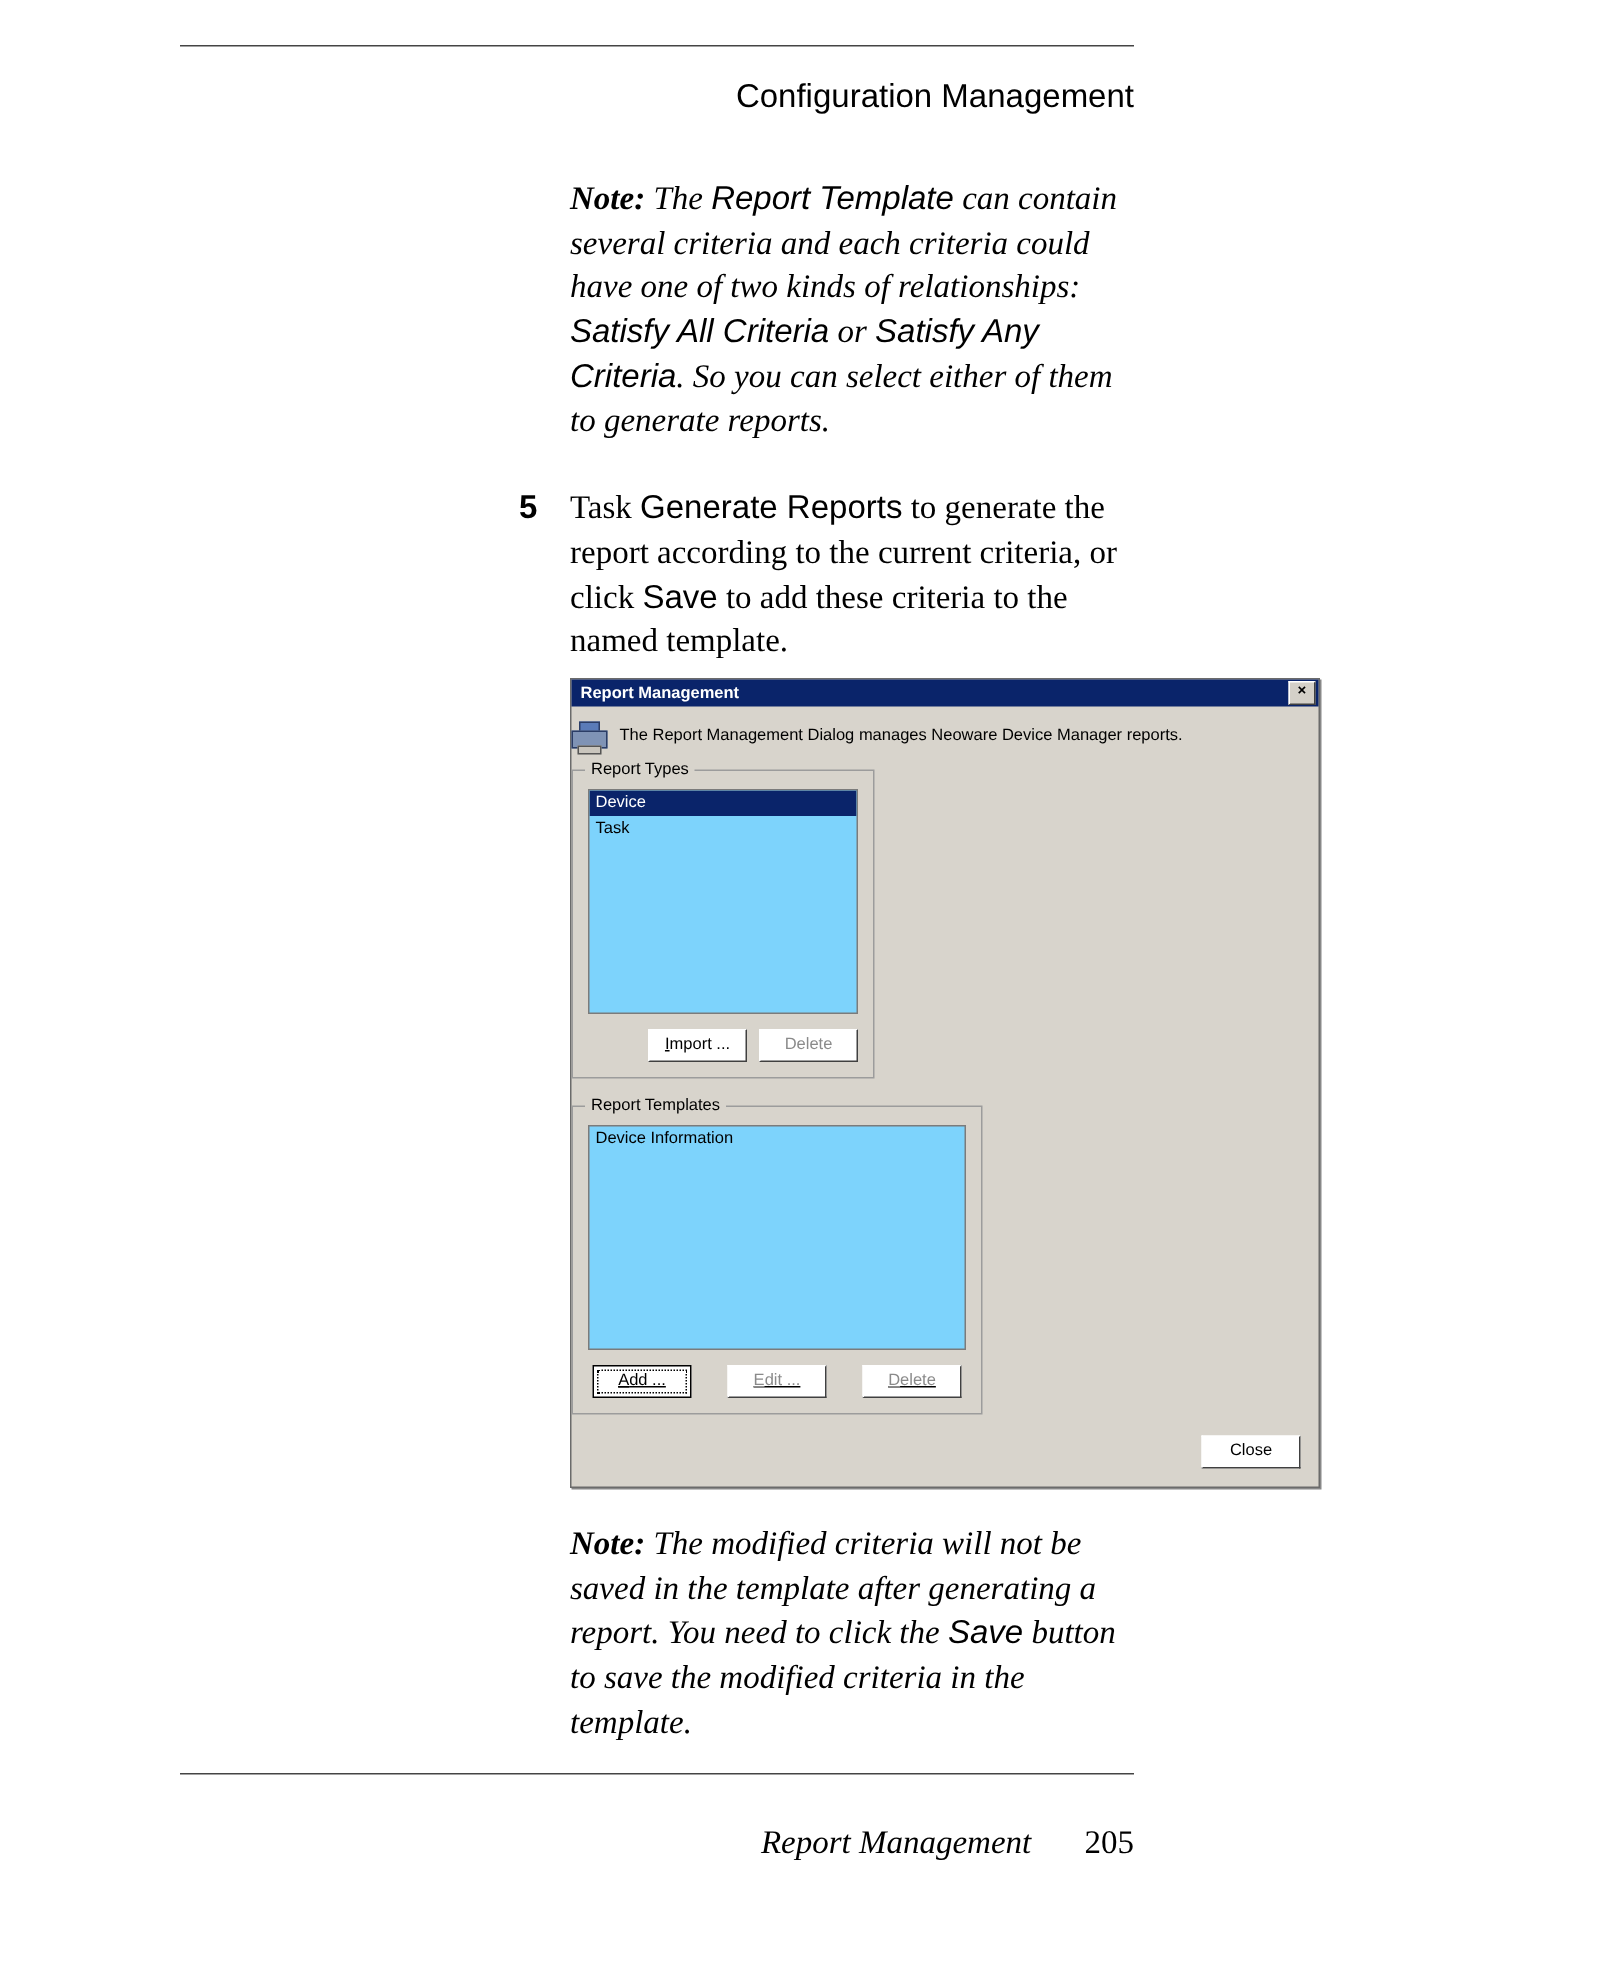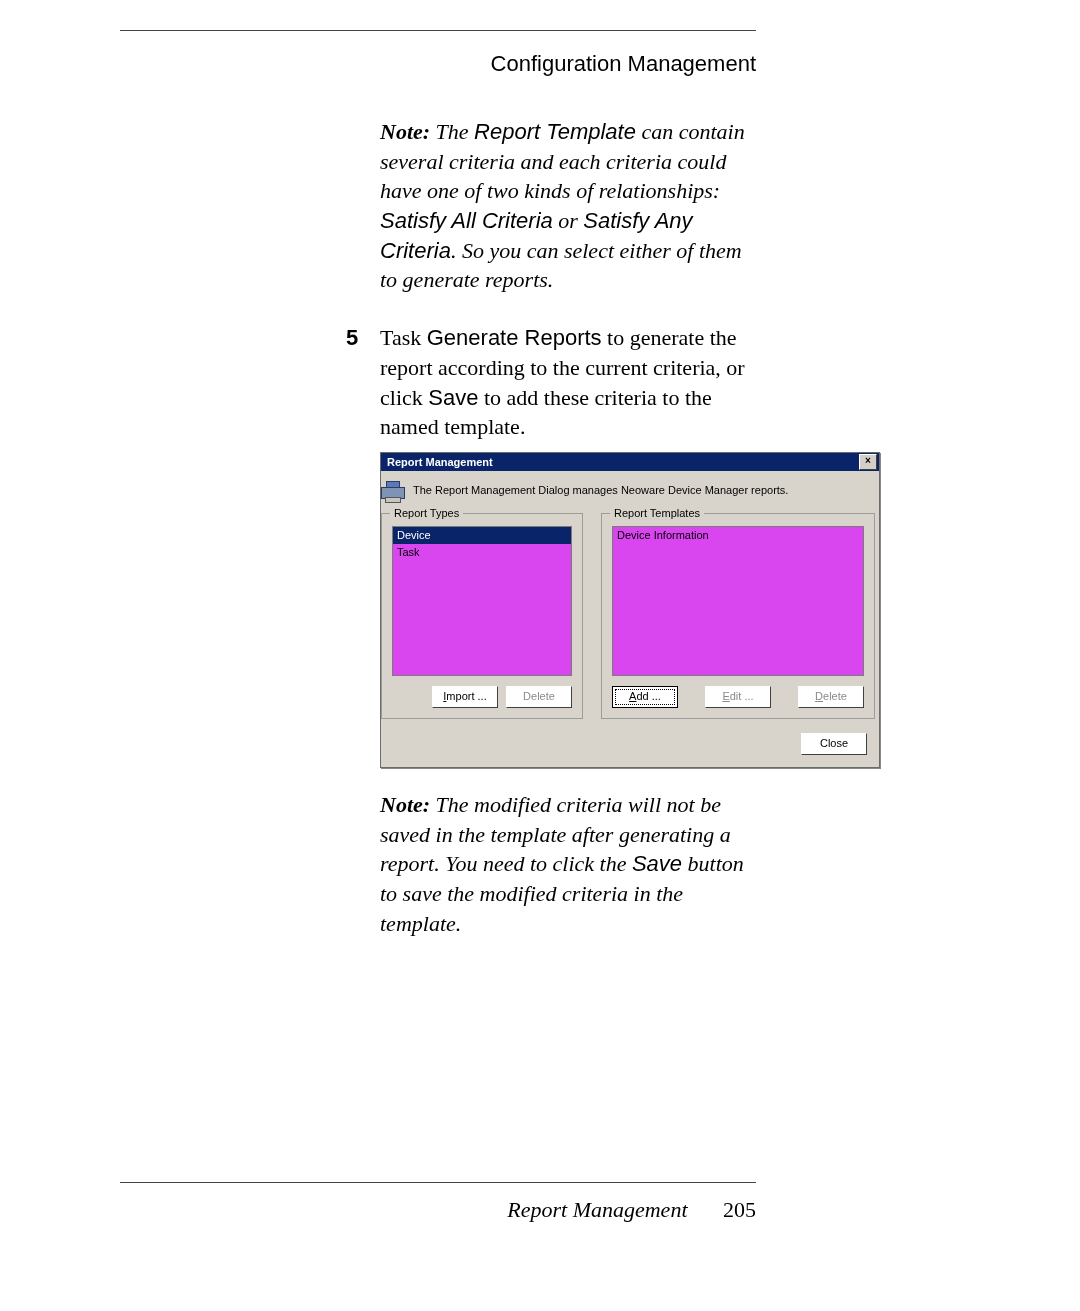--- a/index.html
+++ b/index.html
@@ -130,55 +130,56 @@
     background:#7f93b5; border:1px solid #2b3d66;
   }
   .printer-icon .p-tray{
     position:absolute; left:4px; top:16px; width:14px; height:4px;
     background:#c9c5bd; border:1px solid #555;
   }
   .dlg-desc { font-size: 11px; color:#000; }
   .groups {
     display: flex;
     gap: 18px;
+    flex-direction: column;
   }
   .group {
     position: relative;
     border: 1px solid #9c9c9c;
     padding: 12px 10px 10px 10px;
     flex: 0 0 auto;
   }
   .group.types { width: 180px; }
   .group.templates { width: 252px; }
   .group .legend {
     position: absolute;
     top: -8px;
     left: 8px;
     background: #d8d4cc;
     padding: 0 4px;
     font-size: 11px;
   }
   .listbox {
-    background: #d946ef;
+    background: #7dd3fc;
     border: 1px solid #7b7b7b;
     height: 148px;
     overflow: hidden;
     font-size: 11px;
     margin-bottom: 10px;
   }
   .listbox .item {
     padding: 1px 4px;
     white-space: nowrap;
   }
   .listbox .item.selected {
     background: #0a246a;
     color: #fff;
   }
   .btn-row { text-align: right; }
-  .btn-row.under-templates { display:flex; gap:24px; justify-content:space-between; }
+  .btn-row.under-templates { display:flex; gap:24px; justify-content:center;text-decoration:underline; }
   .btn-row.under-types { display:flex; gap:8px; justify-content:flex-end; }
   .winbtn {
     display: inline-block;
     min-width: 64px;
     height: 20px;
     line-height: 18px;
     text-align: center;
     background: #ffffff;
     border: 1px solid #fff;
     border-right-color:#404040;
@@ -194,21 +195,21 @@
   }
   .winbtn u { text-decoration: underline; }
   .dlg-footer {
     text-align: right;
     margin-top: 14px;
   }
 
   .footer {
     position: absolute;
     right: 120px;
-    bottom: 88px;
+    bottom: 70px;
     font-size: 22px;
   }
   .footer .section { font-style: italic; margin-right: 30px; }
   .footer .pagenum { font-style: normal; font-family: Georgia, serif; }
 </style>
 </head>
 <body>
 
 <div class="page">
   <hr class="hr-top">

